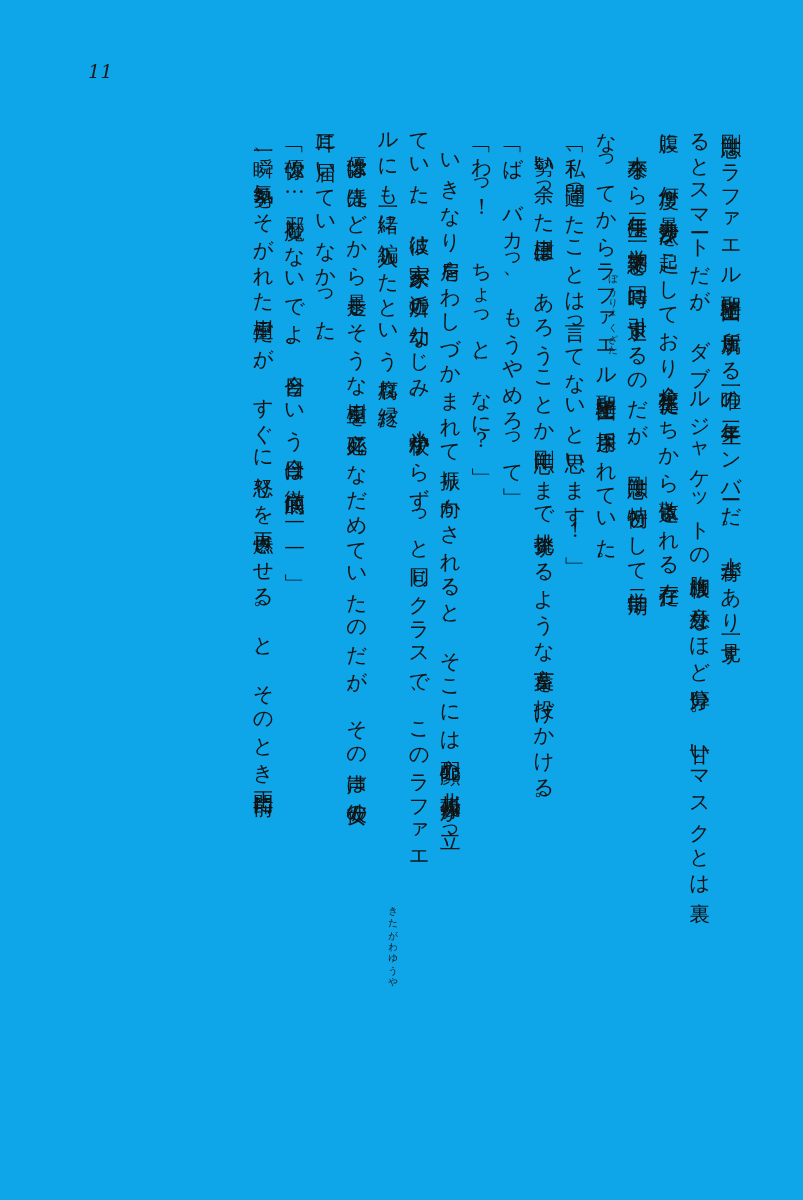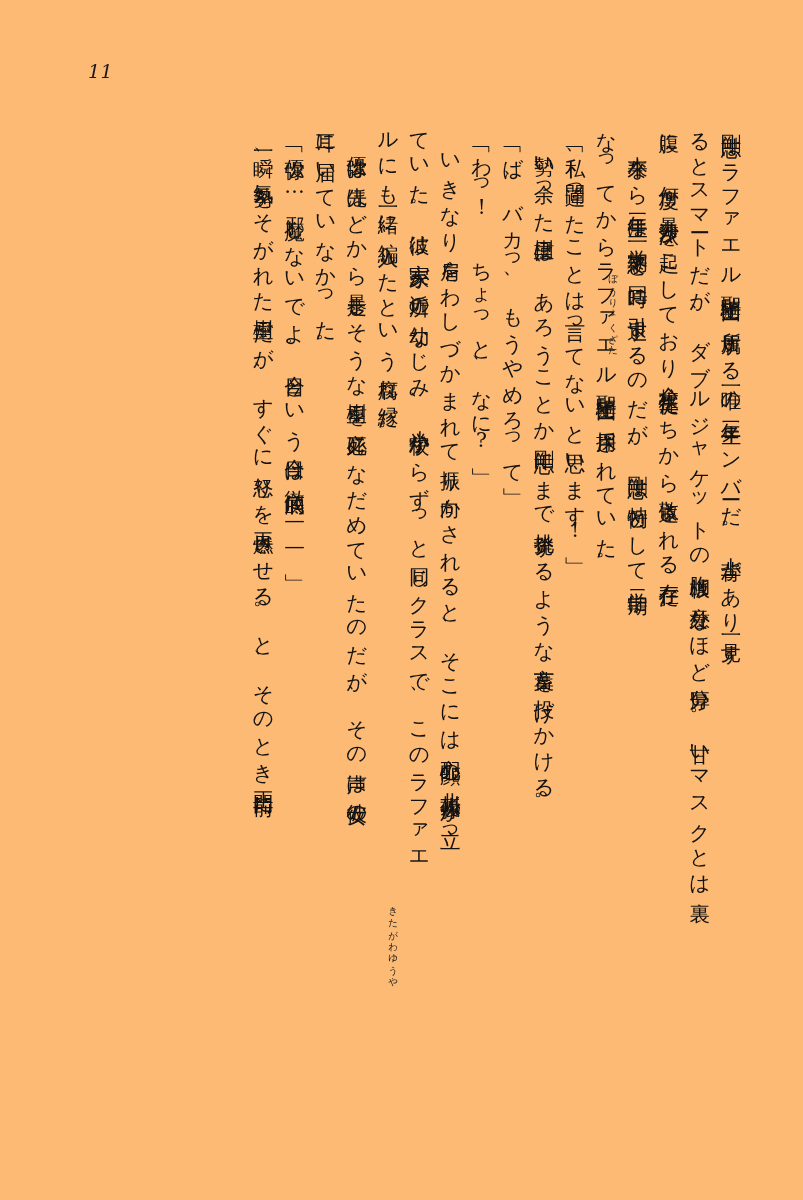--- a/index.html
+++ b/index.html
@@ -12,21 +12,21 @@
     height: 1200px;
     overflow: hidden;
     font-family: "DejaVu Serif", "Liberation Serif", serif;
     color: #111111;
   }
 
   .page {
     position: relative;
     width: 803px;
     height: 1200px;
-    background: #fdba74;
+    background: #0ea5e9;
   }
 
   
   .folio {
     position: absolute;
     top: 60px;
     left: 88px;
     font-size: 19px;
     font-style: italic;
     font-family: "DejaVu Serif", "Liberation Serif", serif;

